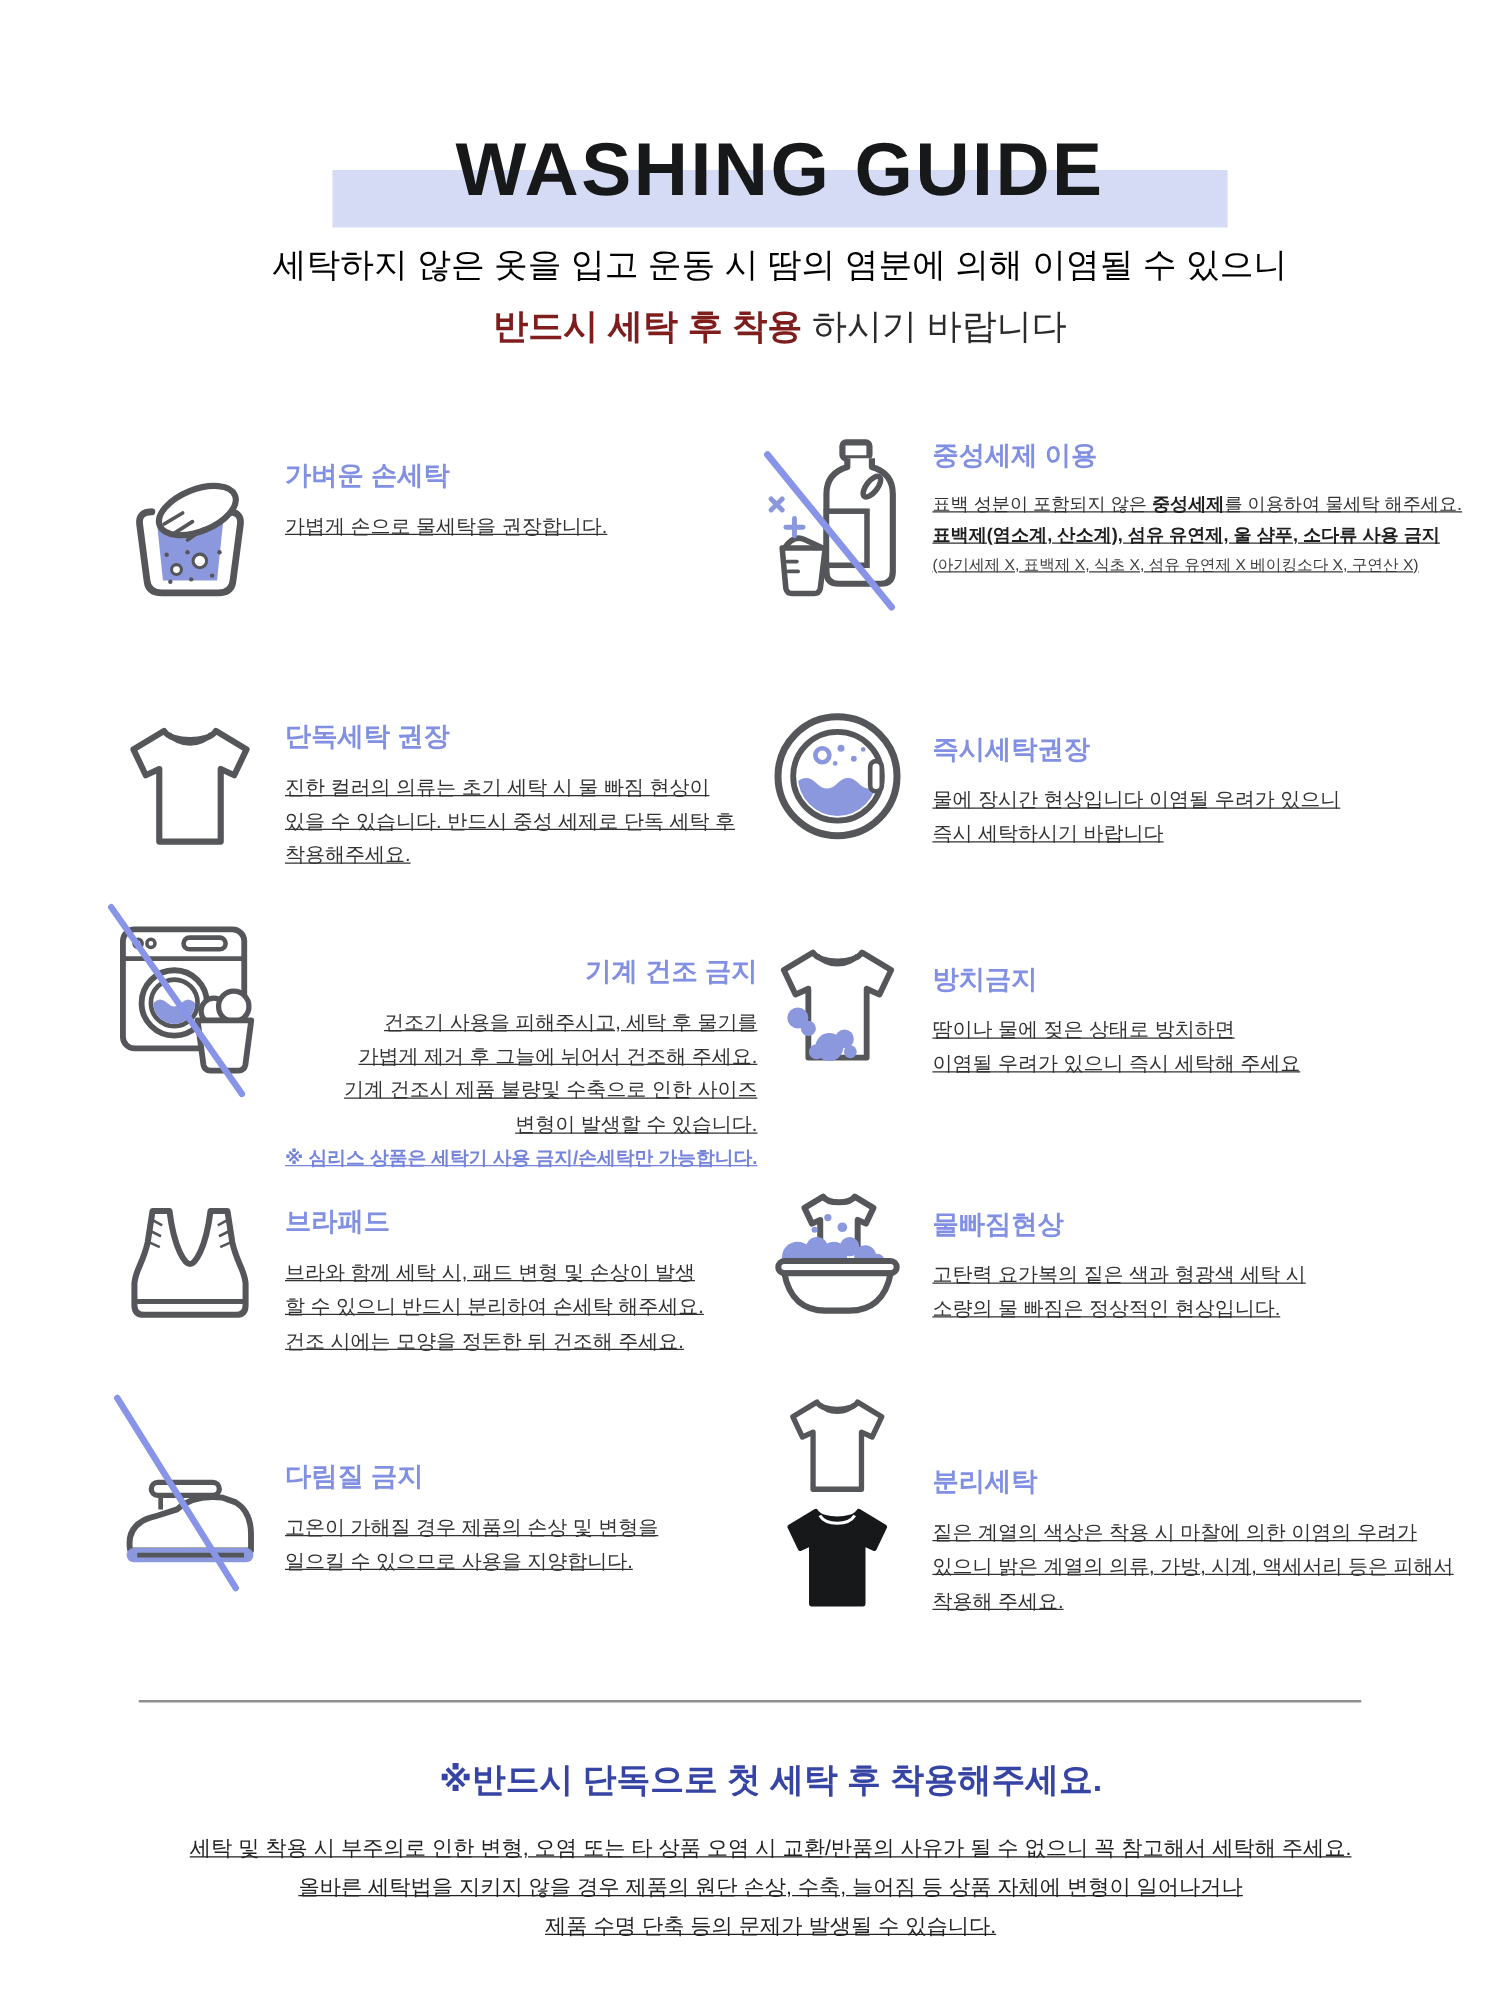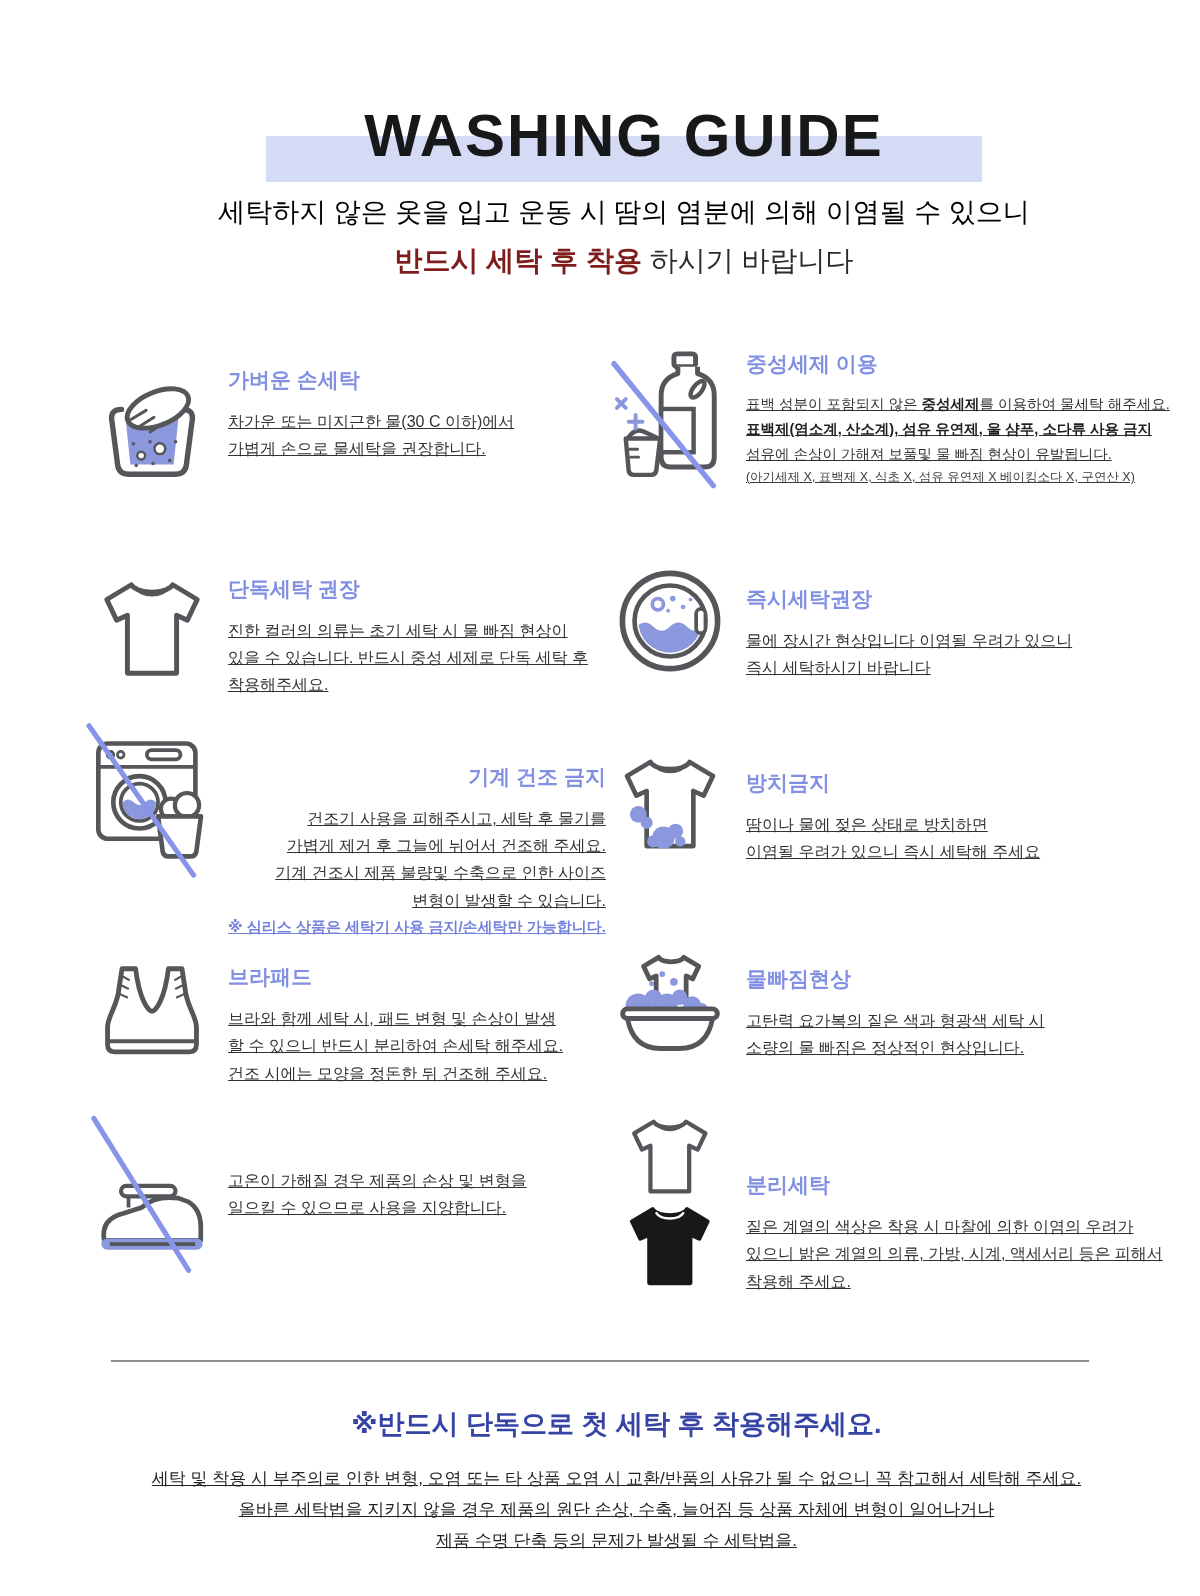--- a/index.html
+++ b/index.html
@@ -100,21 +100,20 @@
               <circle cx="84" cy="69" r="1.8"></circle>
             </g>
     <path d="M29 36 q-11 0 -10 10 l6 46 q1 10 12 10 h46 q11 0 12 -10 l6 -46 q1 -10 -10 -10" fill="none" stroke="#55565a" stroke-width="5.5" stroke-linecap="round"></path>
     <ellipse cx="66" cy="35" rx="33" ry="17" transform="rotate(-22 66 35)" fill="#fff" stroke="#55565a" stroke-width="5"></ellipse>
     <path d="M39 46 l15 -9 M48 53 l14 -9 M58 59 l13 -9" stroke="#55565a" stroke-width="3" fill="none" stroke-linecap="round"></path>
   </svg>
         </div>
         <div class="text">
           <h3 class="item-title">가벼운 손세탁</h3>
           <p class="item-desc">
-            <span class="ln"><span>차가운 또는 미지근한 물(30 C 이하)에서</span></span>
             <span class="ln"><span>가볍게 손으로 물세탁을 권장합니다.</span></span>
           </p>
         </div>
       </section>
       <section class="item">
         <div class="icon-box">
           <svg viewBox="0 0 120 140" width="118">
     <rect x="64" y="6" width="22" height="13" rx="3" fill="#fff" stroke="#55565a" stroke-width="5"></rect>
     <path d="M68 19 v7 q-17 5 -17 22 v63 q0 10 10 10 h34 q10 0 10 -10 v-63 q0 -17 -17 -22 v-7" fill="#fff" stroke="#55565a" stroke-width="5" stroke-linejoin="round"></path>
     <ellipse cx="88" cy="42" rx="4.5" ry="10" transform="rotate(38 88 42)" fill="none" stroke="#55565a" stroke-width="4.5"></ellipse>
@@ -125,21 +124,20 @@
     <path d="M6 52 l9 9 M15 52 l-9 9" stroke="#8c98de" stroke-width="4" stroke-linecap="round"></path>
     <path d="M25 68 v14 M18 75 h14" stroke="#8c98de" stroke-width="4" stroke-linecap="round"></path>
     <path d="M3 16 L104 140" stroke="#8794e8" stroke-width="5.5" stroke-linecap="round"></path>
   </svg>
         </div>
         <div class="text">
           <h3 class="item-title">중성세제 이용</h3>
           <p class="item-desc">
             <span class="ln"><span>표백 성분이 포함되지 않은 </span><span class="b">중성세제</span><span>를 이용하여 물세탁 해주세요.</span></span>
             <span class="ln"><span class="b">표백제(염소계, 산소계), 섬유 유연제, 울 샴푸, 소다류 사용 금지</span></span>
-            <span class="ln"><span>섬유에 손상이 가해져 보풀및 물 빠짐 현상이 유발됩니다.</span></span>
             <span class="ln small"><span>(아기세제 X, 표백제 X, 식초 X, 섬유 유연제 X 베이킹소다 X, 구연산 X)</span></span>
           </p>
         </div>
       </section>
       <section class="item">
         <div class="icon-box">
           <svg viewBox="0 0 120 120" width="118">
     <path d="M39 14 C45 24 75 24 81 14 L106 29 L96 50 L85 45 L85 104 L35 104 L35 45 L24 50 L14 29 Z" fill="#fff" stroke="#55565a" stroke-width="5" stroke-linejoin="round"></path>
     <path d="M43 16 C49 27 71 27 77 16" fill="none" stroke="#55565a" stroke-width="3.5"></path>
   </svg>
@@ -285,20 +283,21 @@
           <svg viewBox="0 0 130 175" width="122">
     <rect x="32" y="82" width="58" height="11" rx="5.5" fill="#fff" stroke="#55565a" stroke-width="4.5"></rect>
     <path d="M40 93 v12 M88 93 v6" stroke="#55565a" stroke-width="4" fill="none"></path>
     <path d="M14 140 Q10 117 35 111 L54 105 Q68 92 93 95 L104 99 Q117 107 117 126 L117 140 Z" fill="#fff" stroke="#55565a" stroke-width="5" stroke-linejoin="round"></path>
     <rect x="11" y="138" width="108" height="12" rx="6" fill="#8c98de"></rect>
     <line x1="20" y1="144" x2="111" y2="144" stroke="#55565a" stroke-width="4"></line>
     <line x1="3" y1="10" x2="104" y2="172" stroke="#8794e8" stroke-width="5.5" stroke-linecap="round"></line>
   </svg>
         </div>
         <div class="text">
+          <h3 class="item-title">다림질 금지</h3>
           <p class="item-desc">
             <span class="ln"><span>고온이 가해질 경우 제품의 손상 및 변형을</span></span>
             <span class="ln"><span>일으킬 수 있으므로 사용을 지양합니다.</span></span>
           </p>
         </div>
       </section>
       <section class="item">
         <div class="icon-box">
           <svg viewBox="0 0 120 185" width="112">
     <g transform="translate(10 2) scale(0.83)">
@@ -322,17 +321,17 @@
       </section>
     </main>
 
   <hr class="divider">
 
   <footer>
     <h2 class="footer-heading">※반드시 단독으로 첫 세탁 후 착용해주세요.</h2>
     <div class="footer-notes">
       <span class="ln">세탁 및 착용 시 부주의로 인한 변형, 오염 또는 타 상품 오염 시 교환/반품의 사유가 될 수 없으니 꼭 참고해서 세탁해 주세요.</span>
       <span class="ln">올바른 세탁법을 지키지 않을 경우 제품의 원단 손상, 수축, 늘어짐 등 상품 자체에 변형이 일어나거나</span>
-      <span class="ln">제품 수명 단축 등의 문제가 발생될 수 세탁법을.</span>
+      <span class="ln">제품 수명 단축 등의 문제가 발생될 수 있습니다.</span>
     </div>
   </footer>
 
 </div>
 
 </body></html>

